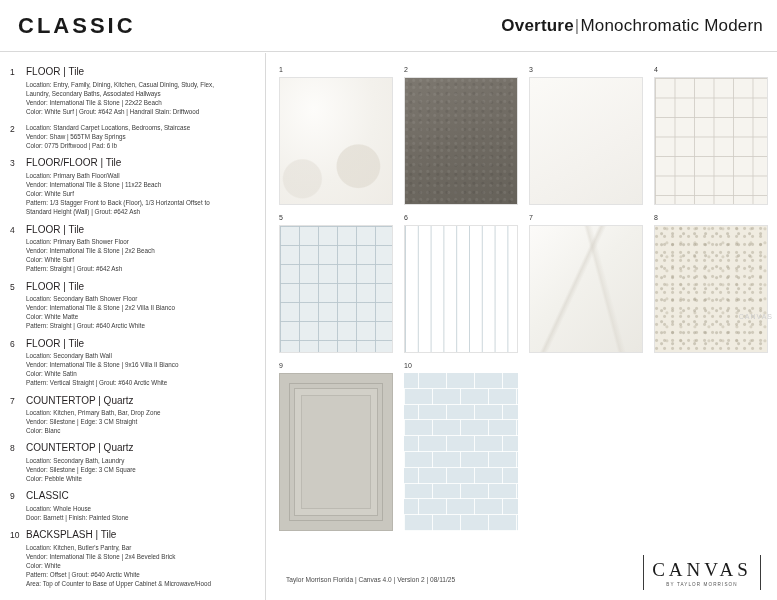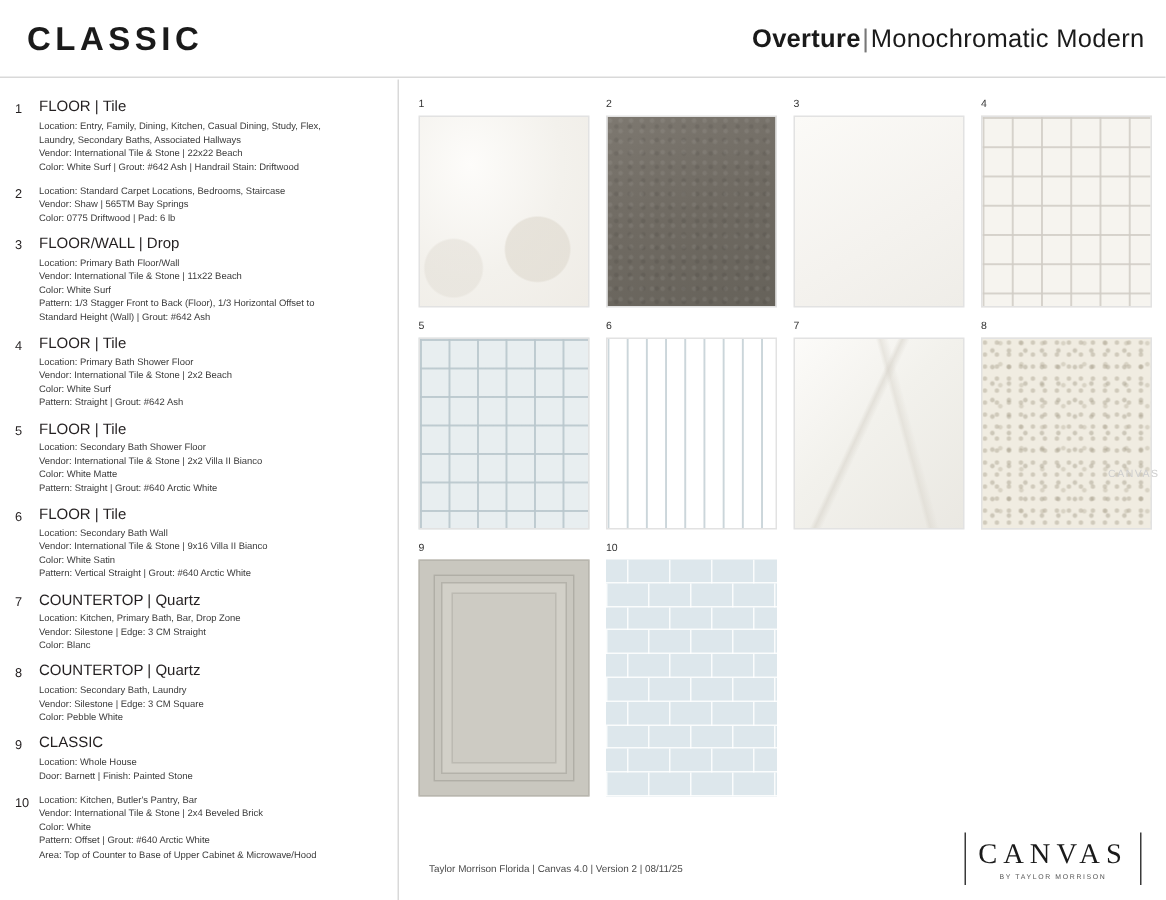--- a/index.html
+++ b/index.html
@@ -275,21 +275,21 @@
       <div class="spec-body">
         <div class="spec-line">Location: Standard Carpet Locations, Bedrooms, Staircase</div>
         <div class="spec-line">Vendor: Shaw | 565TM Bay Springs</div>
         <div class="spec-line">Color: 0775 Driftwood | Pad: 6 lb</div>
       </div>
     </div>
 
     <div class="spec">
       <div class="spec-num">3</div>
       <div class="spec-body">
-        <div class="spec-title">FLOOR/WALL | Drop</div>
+        <div class="spec-title">FLOOR/FLOOR | Tile</div>
         <div class="spec-line">Location: Primary Bath Floor/Wall</div>
         <div class="spec-line">Vendor: International Tile &amp; Stone | 11x22 Beach</div>
         <div class="spec-line">Color: White Surf</div>
         <div class="spec-line">Pattern: 1/3 Stagger Front to Back (Floor), 1/3 Horizontal Offset to</div>
         <div class="spec-line">Standard Height (Wall) | Grout: #642 Ash</div>
       </div>
     </div>
 
     <div class="spec">
       <div class="spec-num">4</div>
@@ -349,20 +349,21 @@
       <div class="spec-body">
         <div class="spec-title">CLASSIC</div>
         <div class="spec-line">Location: Whole House</div>
         <div class="spec-line">Door: Barnett | Finish: Painted Stone</div>
       </div>
     </div>
 
     <div class="spec">
       <div class="spec-num">10</div>
       <div class="spec-body">
+        <div class="spec-title">BACKSPLASH | Tile</div>
         <div class="spec-line">Location: Kitchen, Butler's Pantry, Bar</div>
         <div class="spec-line">Vendor: International Tile &amp; Stone | 2x4 Beveled Brick</div>
         <div class="spec-line">Color: White</div>
         <div class="spec-line">Pattern: Offset | Grout: #640 Arctic White</div>
         <div class="spec-line">Area: Top of Counter to Base of Upper Cabinet &amp; Microwave/Hood</div>
       </div>
     </div>
 
   </div>
 

